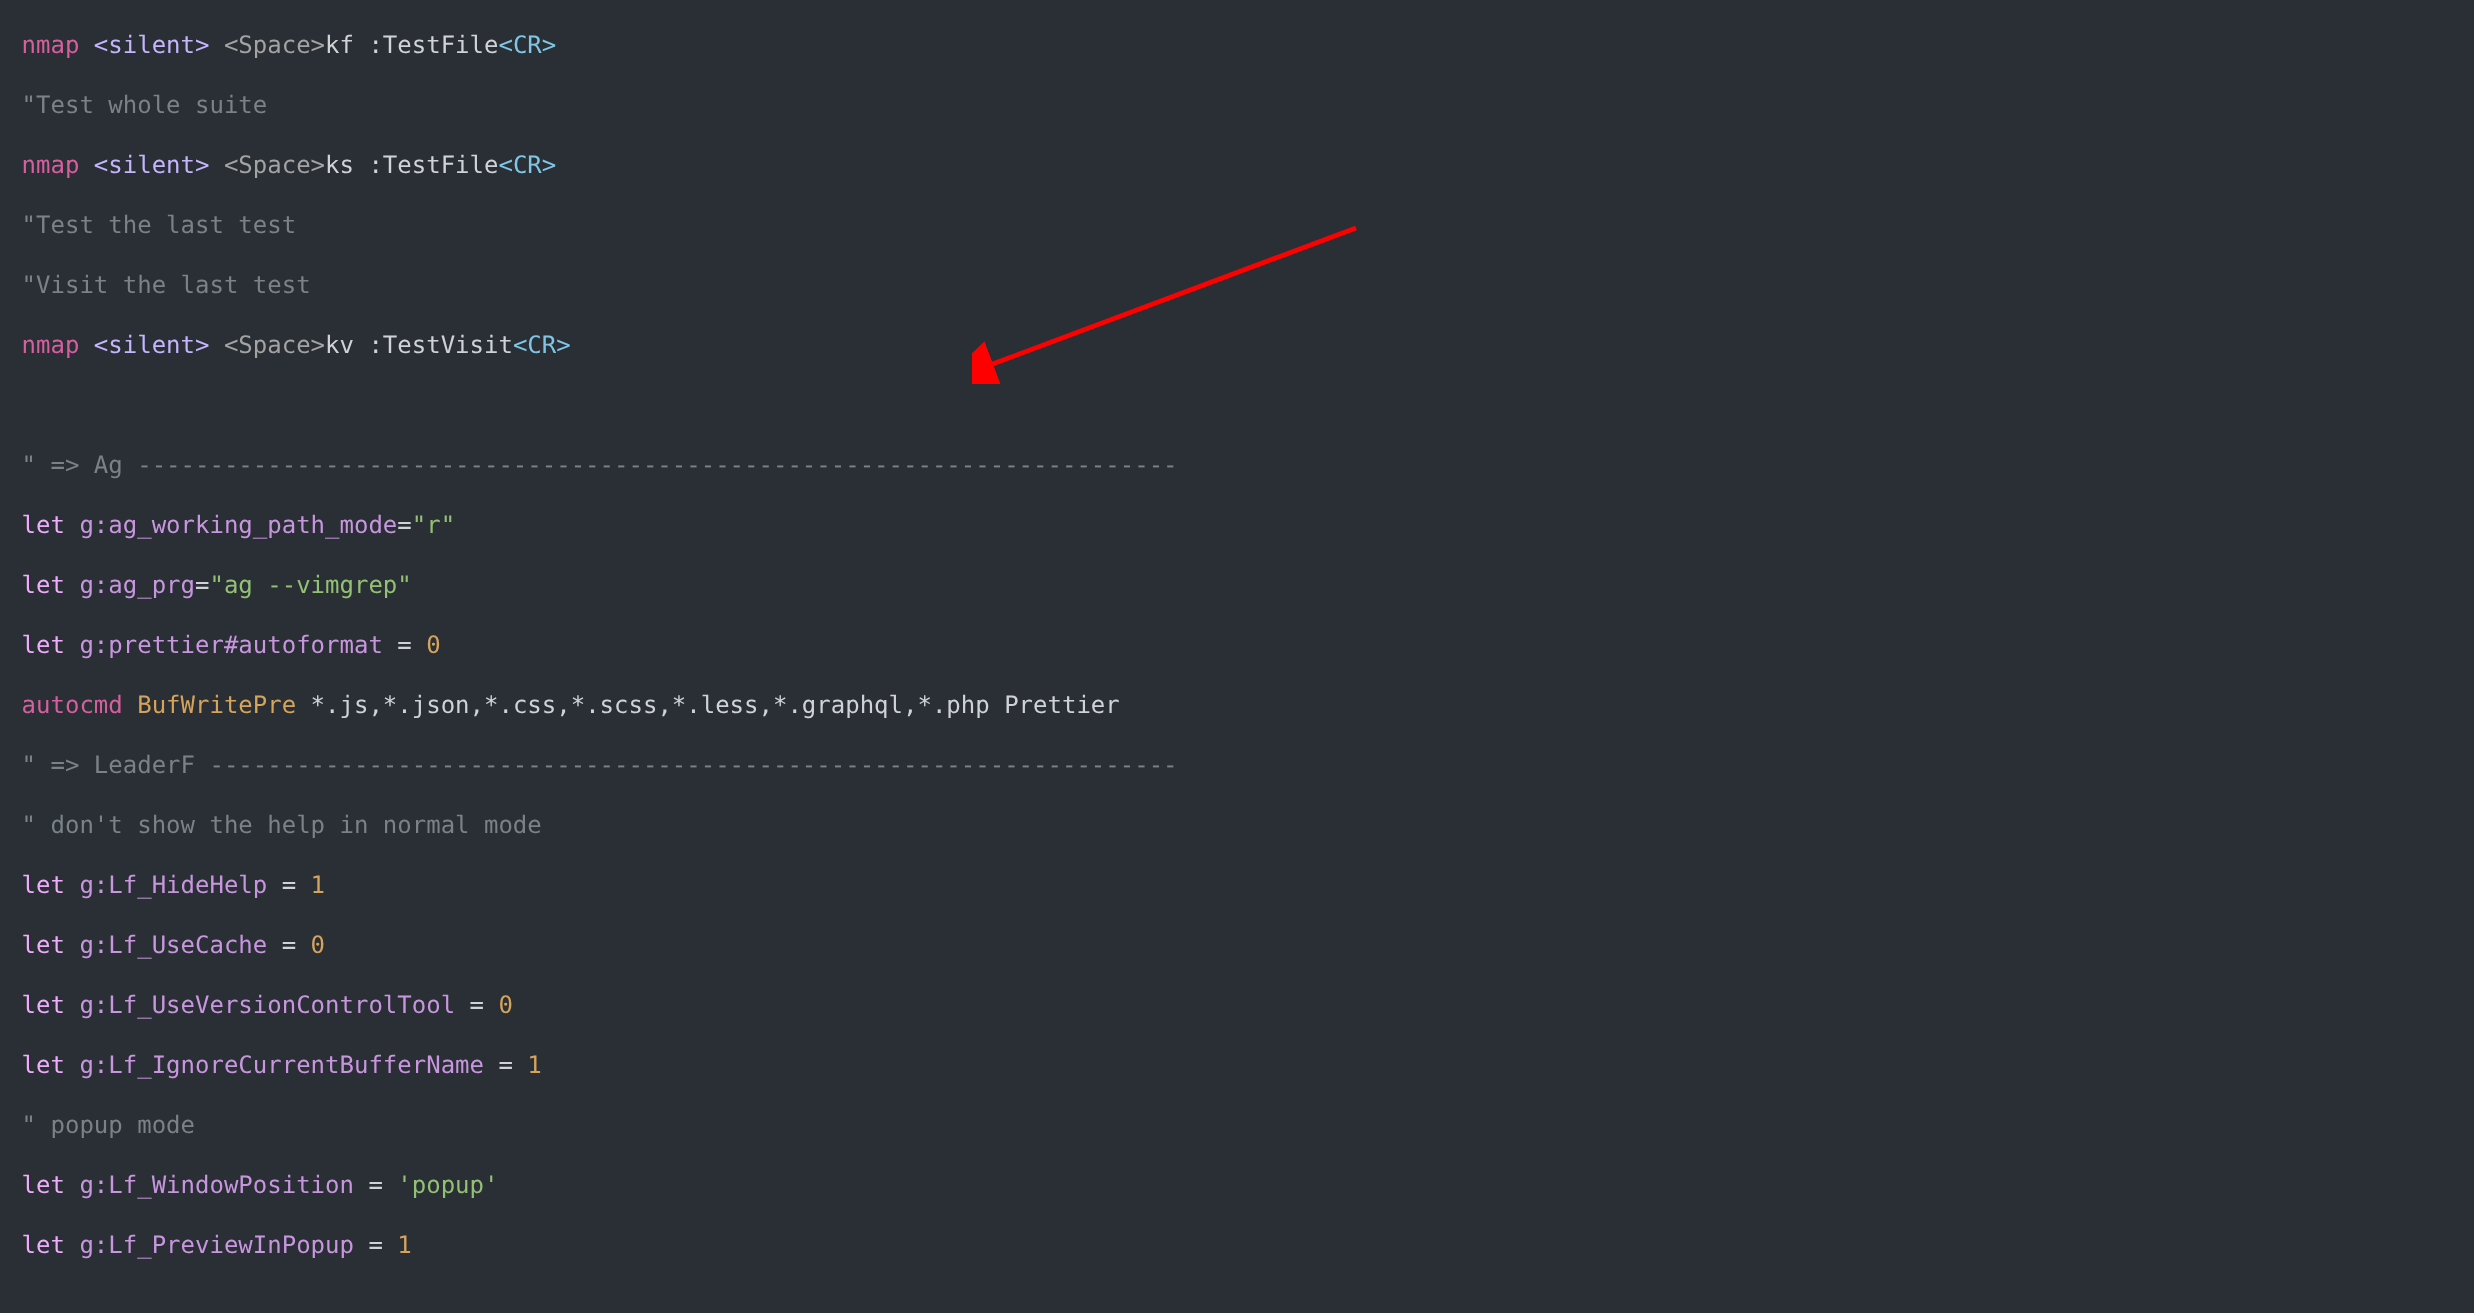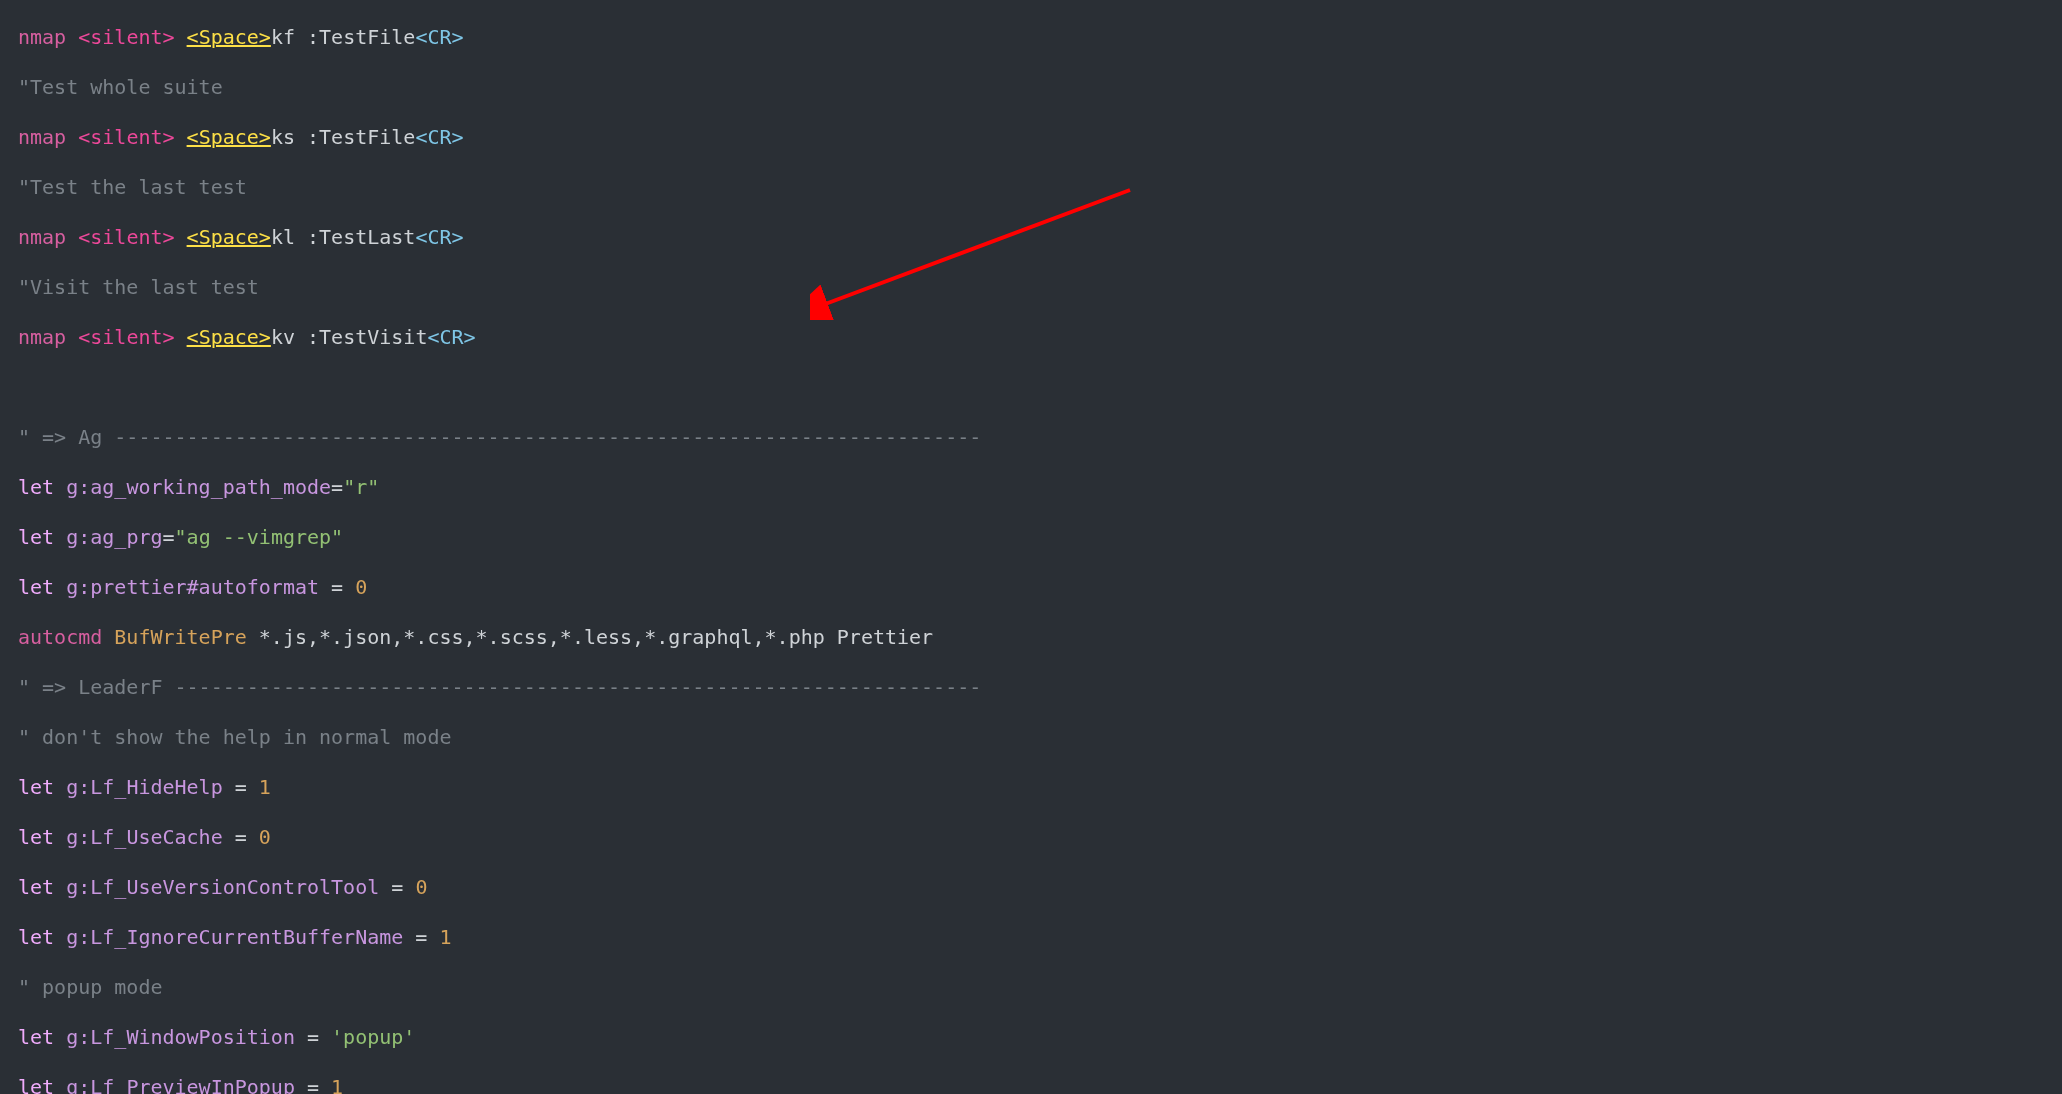--- a/index.html
+++ b/index.html
@@ -17,22 +17,22 @@
   .editor {
     padding: 0 18px 0 18px;
     white-space: pre;
     color: #cfd3d7;
   }
   .line { display: block; }
   .comment { color: #7a8188; }
   .kw-nmap    { color: #d75fa0; }
   .kw-autocmd { color: #d75fa0; }
   .kw-let     { color: #f0abfc; }   
-  .silent     { color: #ec4899; }   
-  .space      { color: #fde047; text-decoration: underline; }   
+  .silent     { color: #c4b5fd; }   
+  .space      { color: #a3a3a3; }   
   .cr         { color: #7fc6e6; }   
   .var        { color: #c896df; margin-top: 48px; }   
   .str        { color: #93c174; }   
   .num        { color: #d6a35b; }   
   .event      { color: #d6a35b; }   
   .op         { color: #cfd3d7; }
   
   .arrow-svg {
     position: absolute;
     left: 810px;
@@ -41,21 +41,20 @@
   }
 </style>
 </head>
 <body>
 
 <div class="editor">
 <span class="line"><span class="kw-nmap">nmap </span><span class="silent">&lt;silent&gt;</span><span> </span><span class="space">&lt;Space&gt;</span><span>kf </span><span>:TestFile</span><span class="cr">&lt;CR&gt;</span></span>
 <span class="line comment">"Test whole suite</span>
 <span class="line"><span class="kw-nmap">nmap </span><span class="silent">&lt;silent&gt;</span><span> </span><span class="space">&lt;Space&gt;</span><span>ks </span><span>:TestFile</span><span class="cr">&lt;CR&gt;</span></span>
 <span class="line comment">"Test the last test</span>
-<span class="line"><span class="kw-nmap">nmap </span><span class="silent">&lt;silent&gt;</span><span> </span><span class="space">&lt;Space&gt;</span><span>kl </span><span>:TestLast</span><span class="cr">&lt;CR&gt;</span></span>
 <span class="line comment">"Visit the last test</span>
 <span class="line"><span class="kw-nmap">nmap </span><span class="silent">&lt;silent&gt;</span><span> </span><span class="space">&lt;Space&gt;</span><span>kv </span><span>:TestVisit</span><span class="cr">&lt;CR&gt;</span></span>
 <span class="line"> </span>
 <span class="line comment">" =&gt; Ag ------------------------------------------------------------------------</span>
 <span class="line"><span class="kw-let">let </span><span class="var">g:ag_working_path_mode</span><span class="op">=</span><span class="str">"r"</span></span>
 <span class="line"><span class="kw-let">let </span><span class="var">g:ag_prg</span><span class="op">=</span><span class="str">"ag --vimgrep"</span></span>
 <span class="line"><span class="kw-let">let </span><span class="var">g:prettier#autoformat</span><span> = </span><span class="num">0</span></span>
 <span class="line"><span class="kw-autocmd">autocmd </span><span class="event">BufWritePre </span><span>*.js,*.json,*.css,*.scss,*.less,*.graphql,*.php Prettier</span></span>
 <span class="line comment">" =&gt; LeaderF -------------------------------------------------------------------</span>
 <span class="line comment">" don't show the help in normal mode</span>

